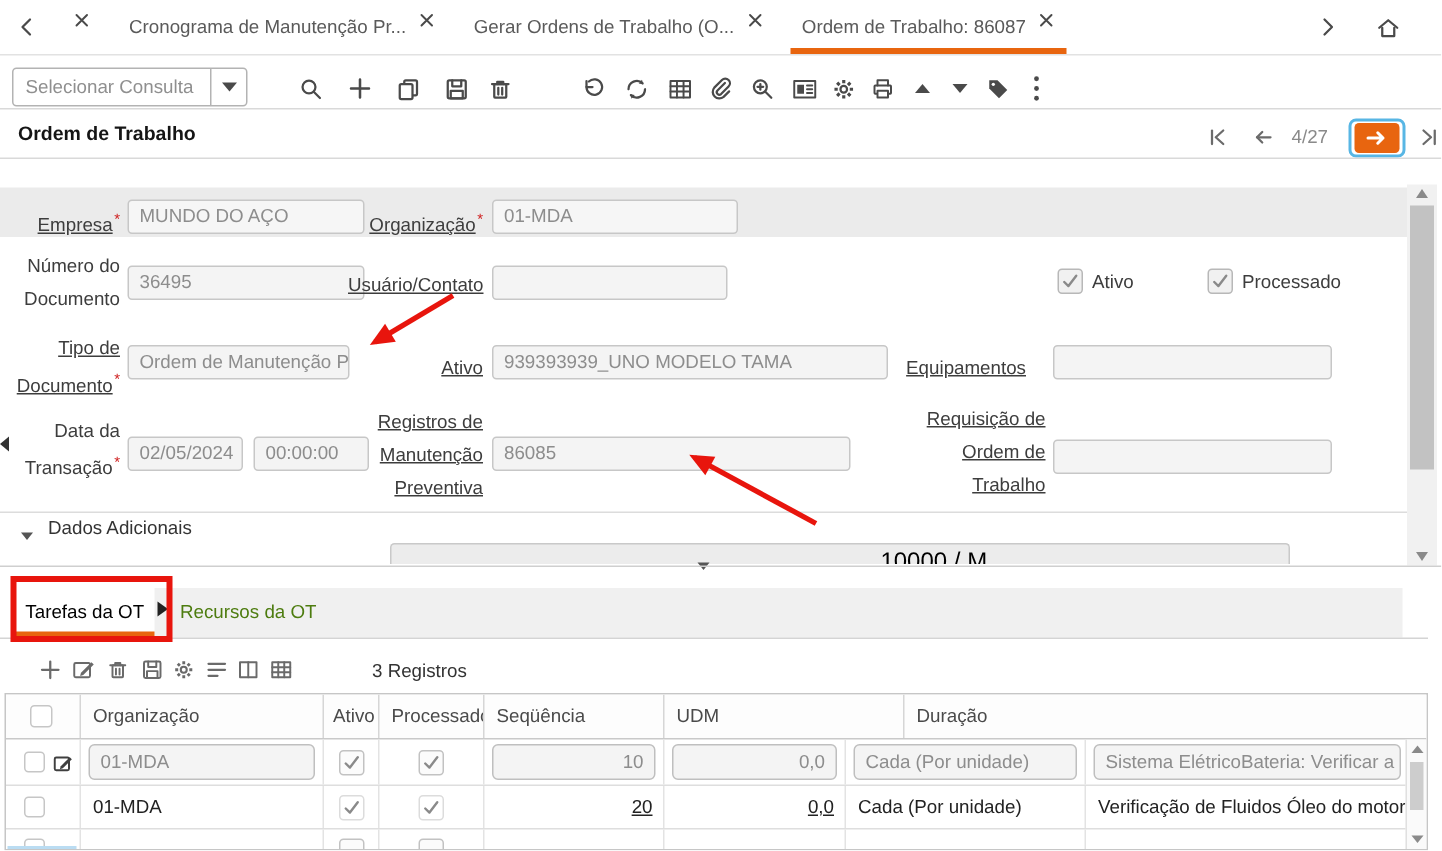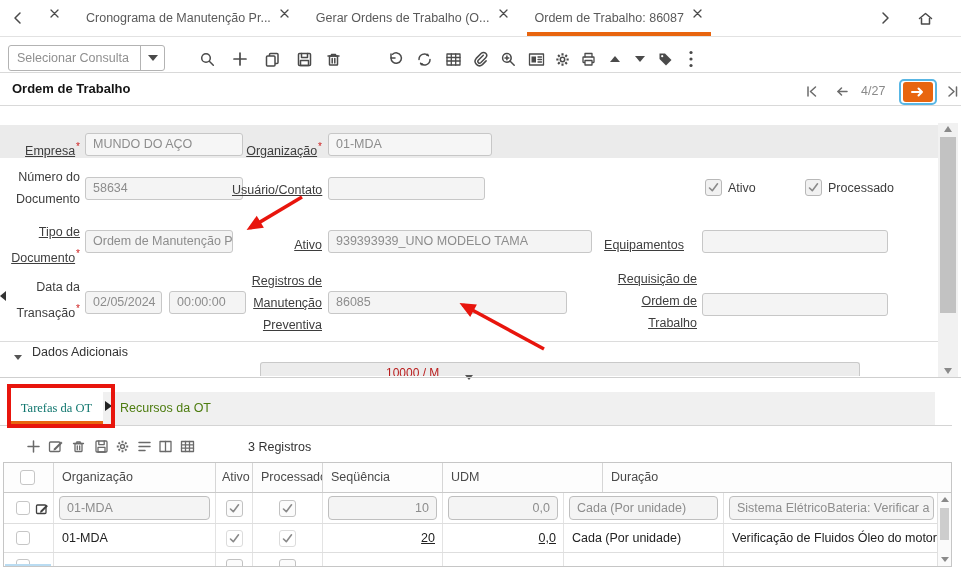--- a/index.html
+++ b/index.html
@@ -41,30 +41,30 @@
   .inp{position:absolute;height:23px;background:#f4f4f4;border:1px solid #c7c7c7;border-radius:3px;
     color:#8d8d8d;line-height:21px;padding:0 7px;overflow:hidden;white-space:nowrap;}
   .chk{position:absolute;width:17px;height:17px;border:1px solid #b8b8b8;border-radius:3px;background:#f1f1f1;
     display:flex;align-items:center;justify-content:center;cursor:pointer;}
   .chklbl{position:absolute;color:#3d3d3d;}
   .secline{position:absolute;left:0;width:938px;height:1px;background:#dcdcdc;}
   .tri-dn-sm{width:0;height:0;border-left:4.5px solid transparent;border-right:4.5px solid transparent;border-top:5.5px solid #555;display:inline-block;}
   .tri-lf-sm{width:0;height:0;border-top:5px solid transparent;border-bottom:5px solid transparent;border-right:6px solid #333;display:inline-block;}
   .clipbox{position:absolute;left:260px;top:362px;width:600px;height:14px;background:#ececec;
     border:1px solid #c9c9c9;border-bottom:none;border-radius:3px 3px 0 0;overflow:hidden;}
-  .clipbox span{display:block;margin:3px 0 0 125px;font-size:12px;color:#b91c1c;white-space:nowrap;}
+  .clipbox span{display:block;margin:3px 0 0 125px;font-size:16px;color:#000000;white-space:nowrap;text-align:center;}
   
   .sb-v{position:absolute;background:#f1f1f1;}
   .sb-thumb{position:absolute;background:#c2c2c2;}
   .sb-arr{position:absolute;display:flex;align-items:center;justify-content:center;width:100%;cursor:pointer;}
   .tri-up-g{width:0;height:0;border-left:4.5px solid transparent;border-right:4.5px solid transparent;border-bottom:6px solid #8a8a8a;}
   .tri-dn-g{width:0;height:0;border-left:4.5px solid transparent;border-right:4.5px solid transparent;border-top:6px solid #8a8a8a;}
   
   .dstrip{position:absolute;left:10px;top:392px;width:925px;height:33px;background:#f0f0f0;}
-  .dtab1{position:absolute;left:10px;top:392px;width:93px;height:33px;background:#fff;text-align:center;line-height:33px;color:#0f766e;cursor:pointer;font-family:Liberation Serif, serif;}
+  .dtab1{position:absolute;left:10px;top:392px;width:93px;height:33px;background:#fff;text-align:center;line-height:33px;color:#000000;cursor:pointer;}
   .dtab1 .bar{position:absolute;left:0;bottom:0;width:100%;height:4px;background:#e8650f;}
   .dtab2{position:absolute;left:116px;top:392px;width:95px;height:33px;text-align:right;line-height:33px;color:#4d7c0f;cursor:pointer;}
   .moretabs{position:absolute;left:105px;top:401px;width:0;height:0;border-top:5px solid transparent;border-bottom:5px solid transparent;border-left:7px solid #222;cursor:pointer;}
   .gti{position:absolute;top:437px;width:18px;height:18px;display:flex;align-items:center;justify-content:center;cursor:pointer;}
   .reccount{position:absolute;left:248px;top:440px;color:#333;}
   
   .grid{position:absolute;left:3px;top:462px;width:949px;height:105px;border:1px solid #c6c6c6;overflow:hidden;background:#fff;}
   .ghead{position:absolute;left:0;top:0;width:100%;height:30px;display:flex;border-bottom:1px solid #c9c9c9;background:#fdfdfd;color:#4a4a4a;}
   .hc{border-right:1px solid #d6d6d6;line-height:29px;padding-left:8px;overflow:hidden;white-space:nowrap;}
   .hc:last-child{border-right:none;}
@@ -282,21 +282,21 @@
   <div class="hline" style="top:105px"></div>
 
   <div class="grayband"></div>
 
   <div class="lbl link req" style="left:0;width:80px;top:136px">Empresa</div>
   <div class="inp" style="left:85px;top:133px;width:158px;background:#f6f6f6">MUNDO DO AÇO</div>
   <div class="lbl link req" style="left:232px;width:90px;top:136px">Organização</div>
   <div class="inp" style="left:328px;top:133px;width:164px;background:#f6f6f6">01-MDA</div>
 
   <div class="lbl" style="left:0;width:80px;top:166px">Número do Documento</div>
-  <div class="inp" style="left:85px;top:177px;width:158px">58634</div>
+  <div class="inp" style="left:85px;top:177px;width:158px">36495</div>
   <div class="lbl link" style="left:232px;width:90px;top:179px">Usuário/Contato</div>
   <div class="inp" style="left:328px;top:177px;width:157px"></div>
   <span class="chk" style="left:705px;top:179px">
     <svg class="ic" width="13" height="13" style="stroke:#8a8a8a;stroke-width:1.6">
         <polyline points="2.5,7 5.3,9.7 10.5,2.8"></polyline>
       </svg>
     </span>
   <span class="chklbl" style="left:728px;top:181px">Ativo</span>
   <span class="chk" style="left:805px;top:179px">
     <svg class="ic" width="13" height="13" style="stroke:#8a8a8a;stroke-width:1.6">

